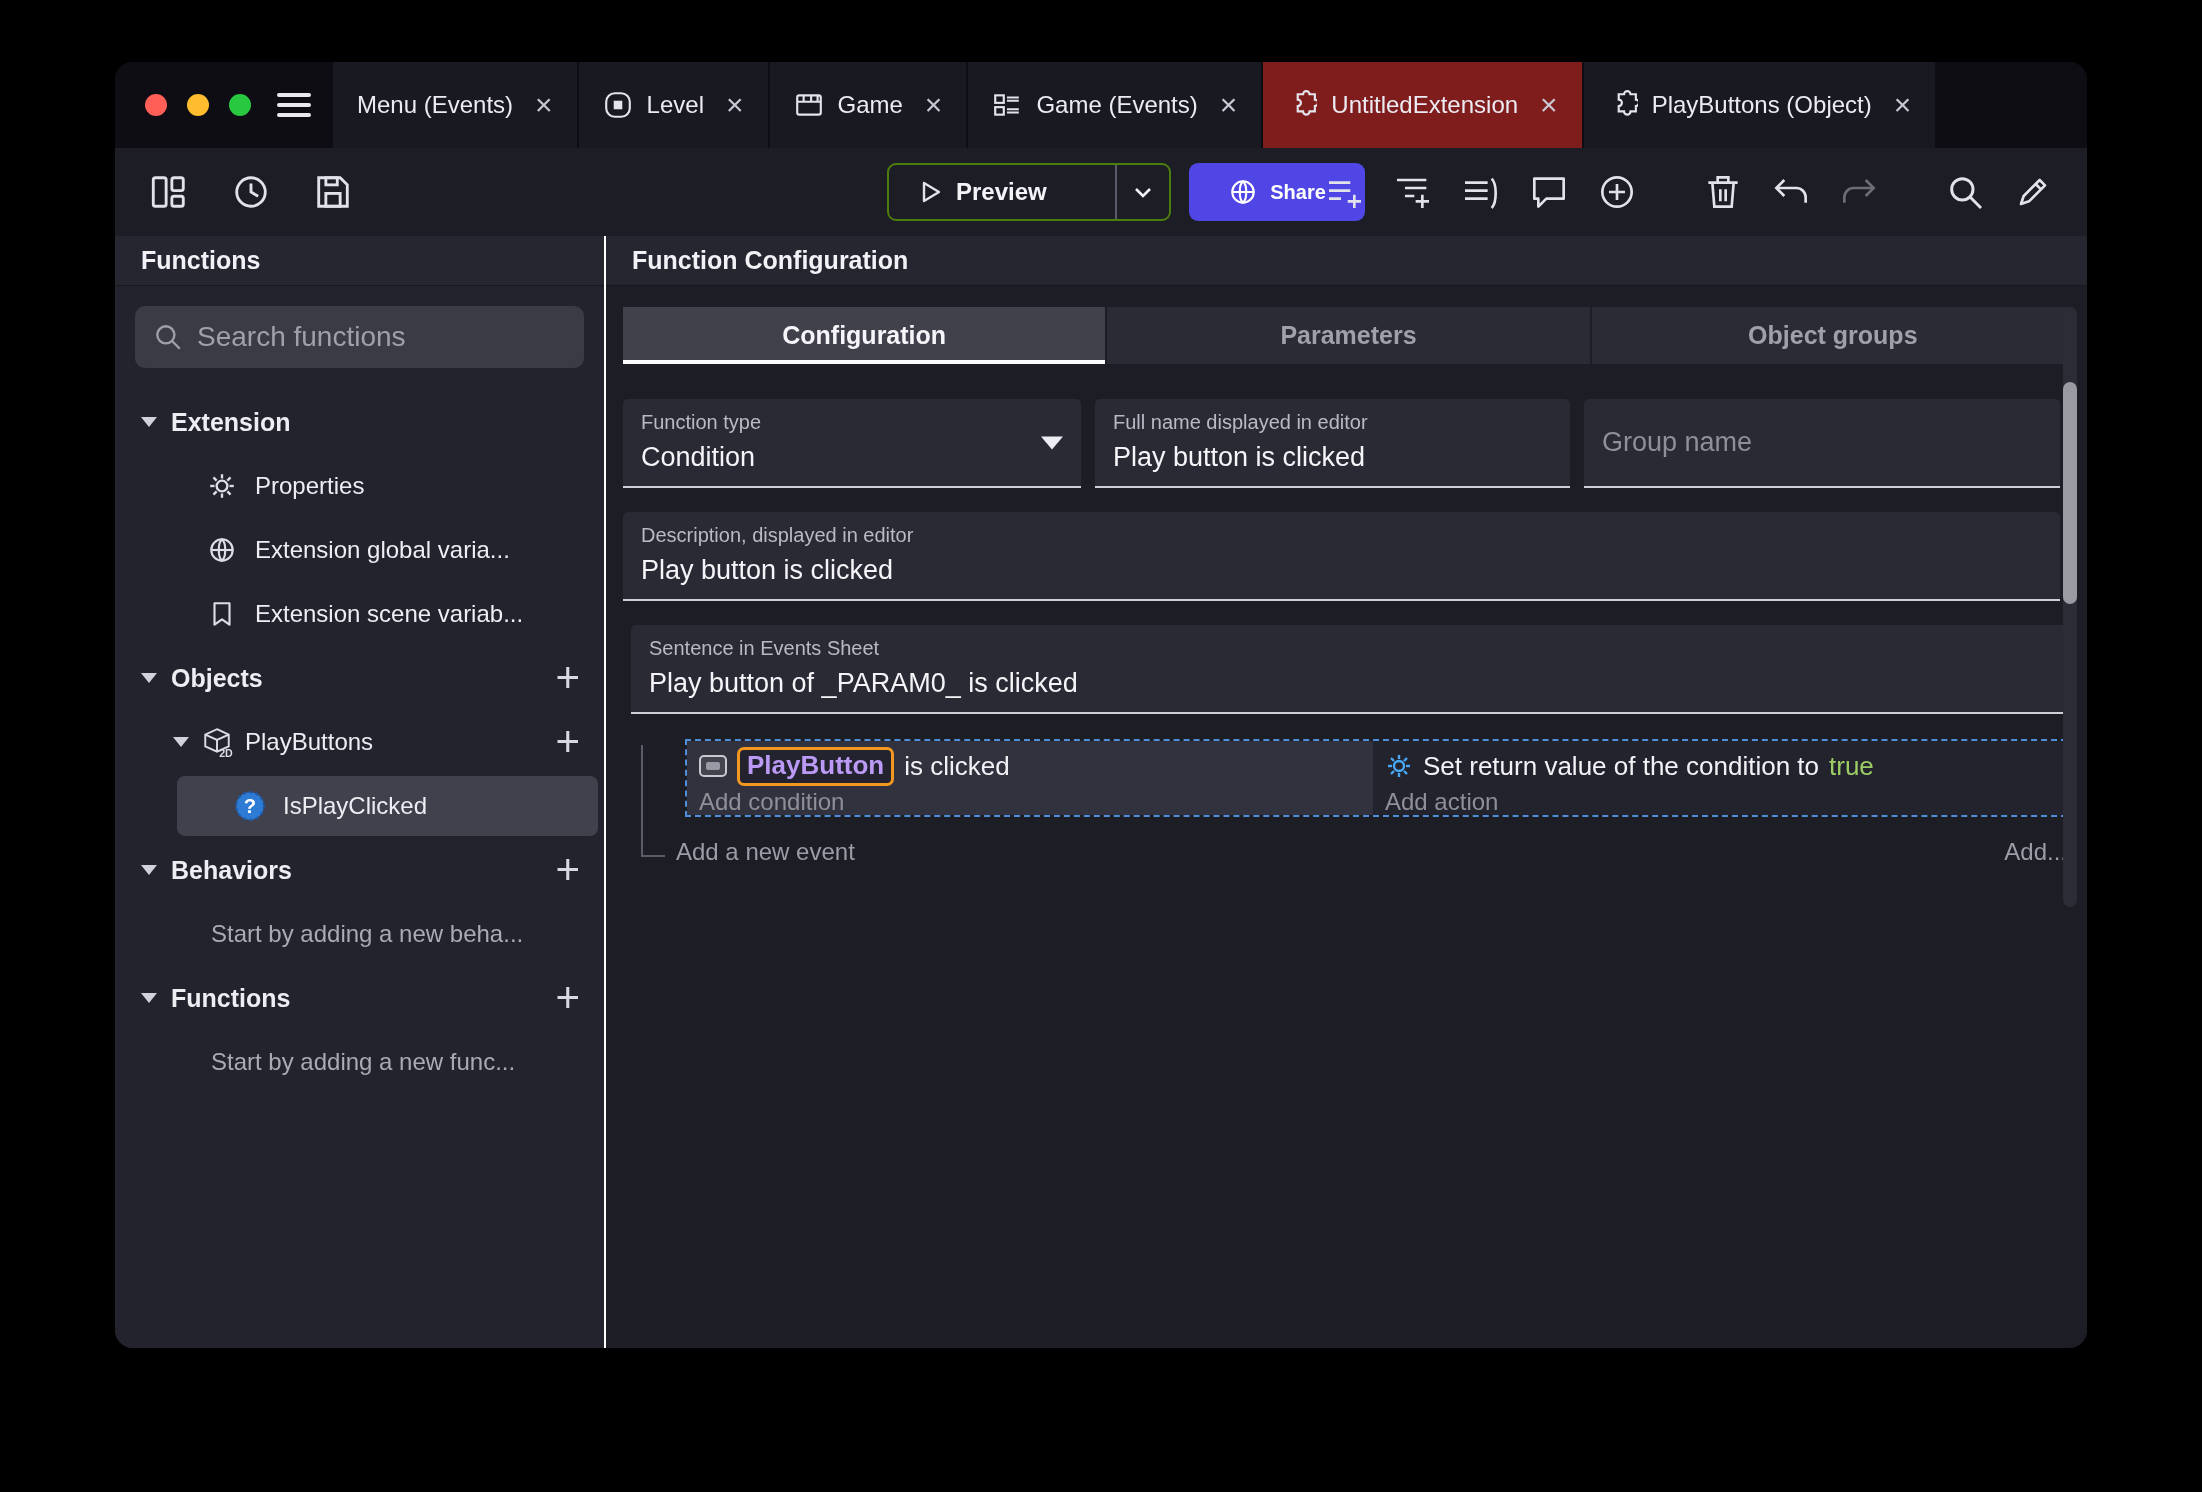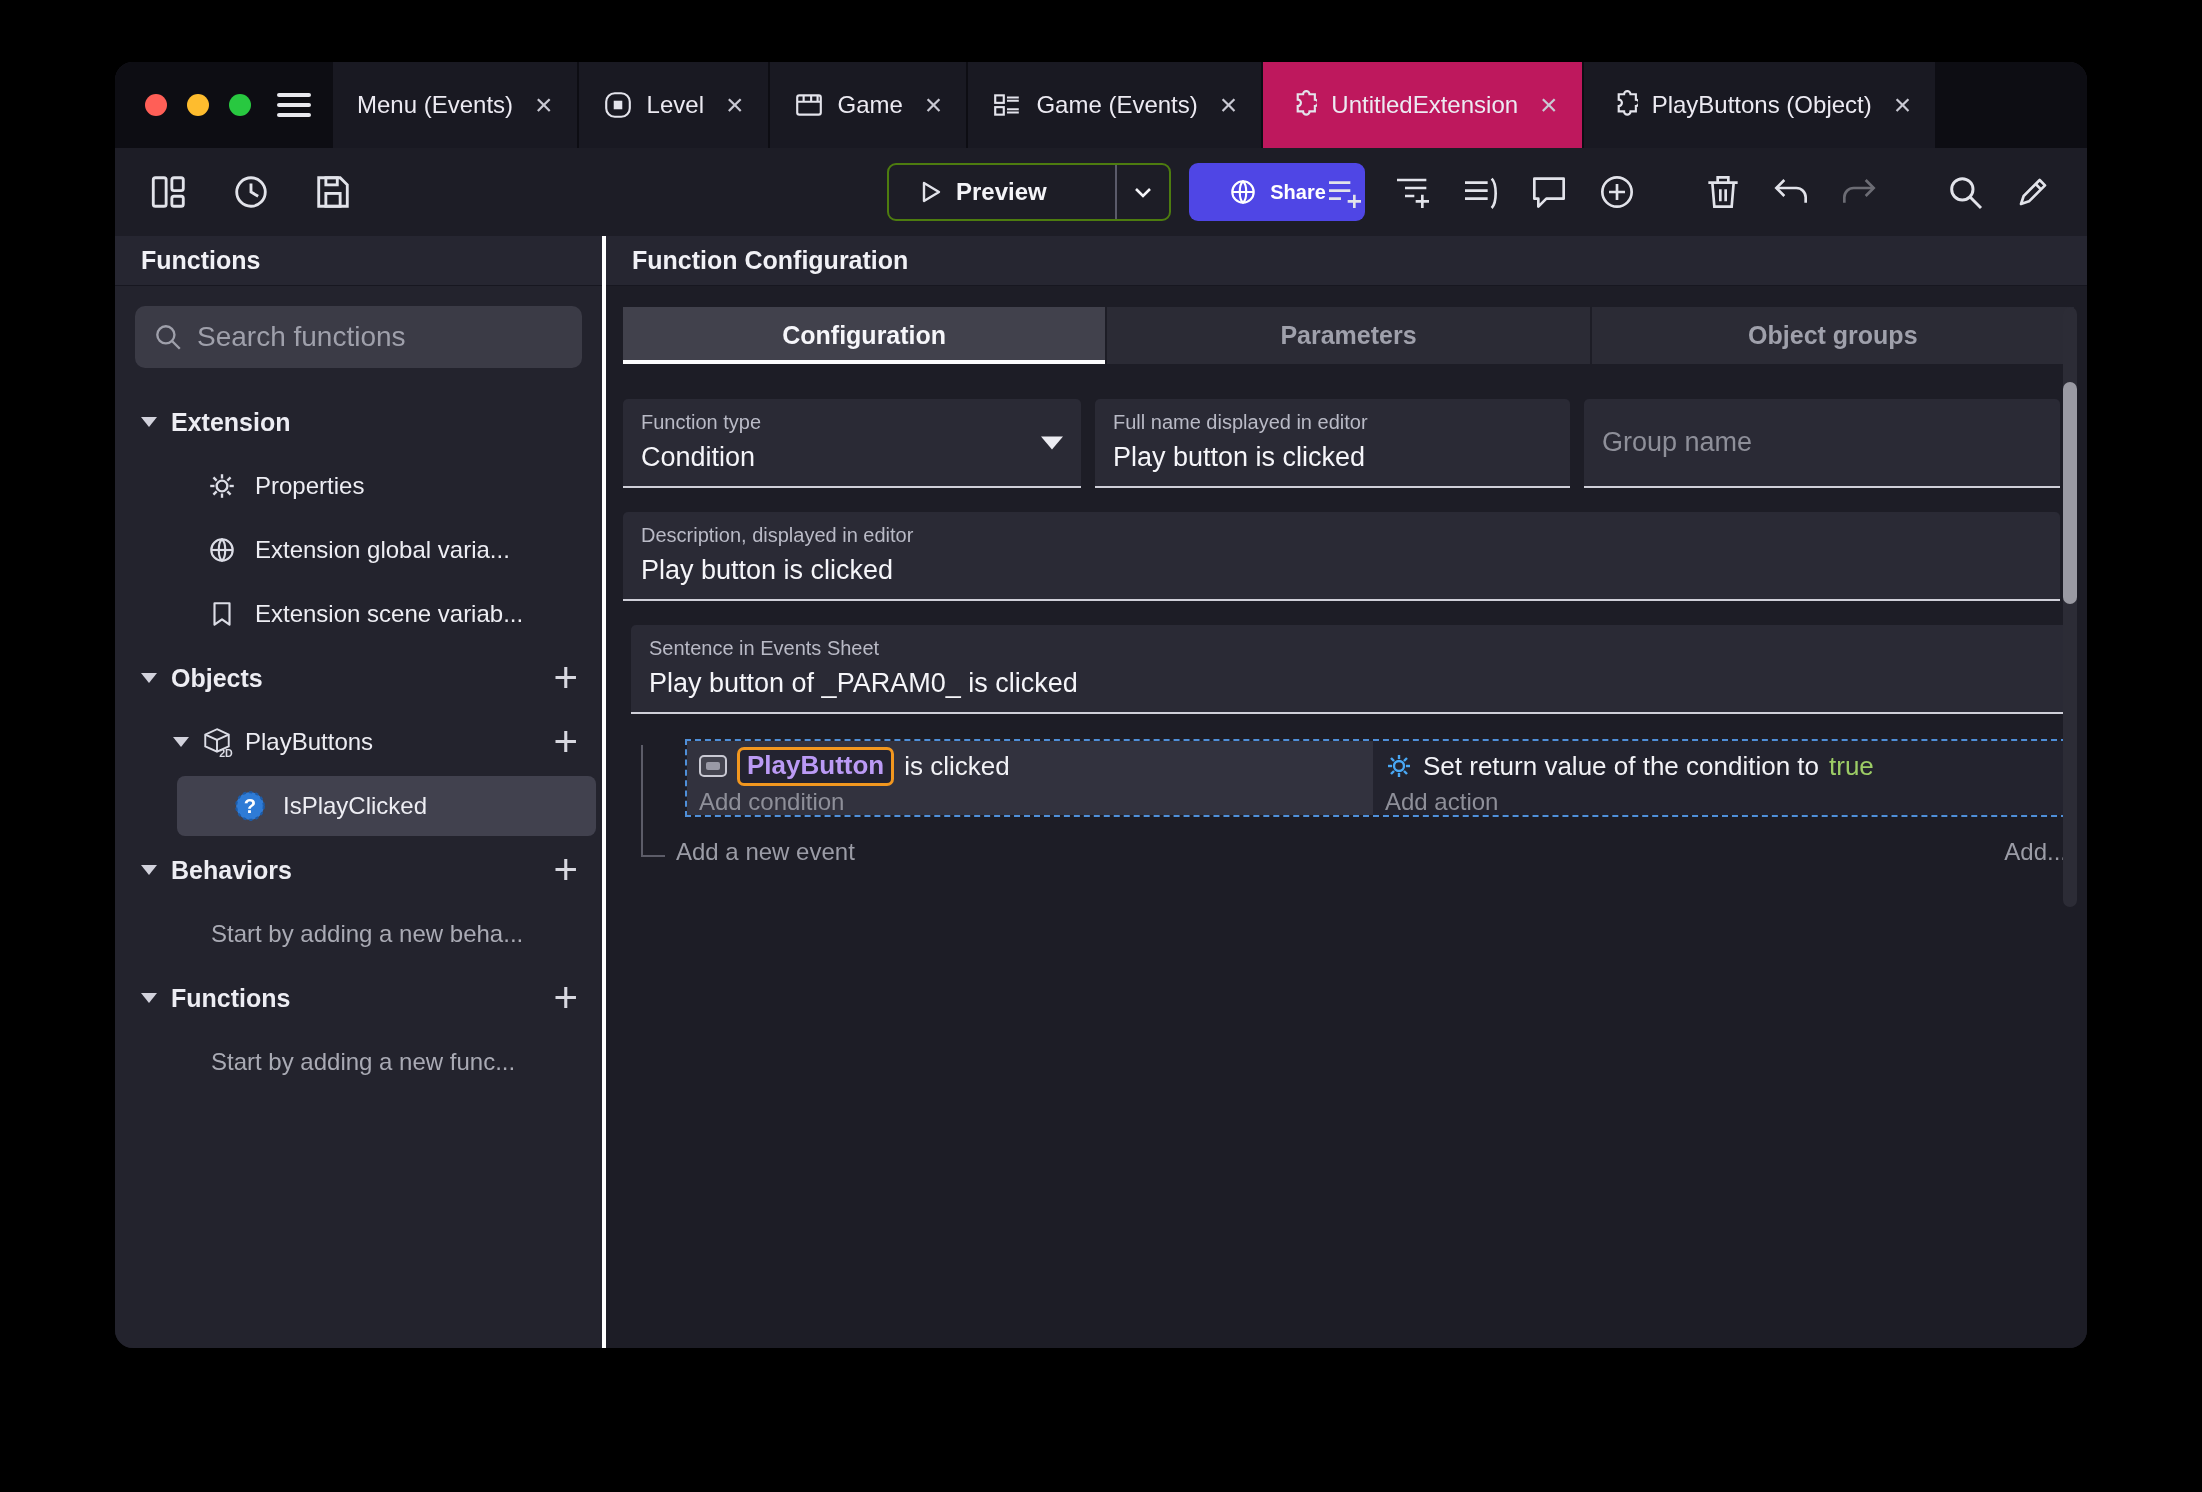--- a/index.html
+++ b/index.html
@@ -11,21 +11,21 @@
 
   
   .tabbar{ height:86px; background:#0d0d13; display:flex; align-items:stretch; flex-shrink:0; }
   .win-controls{ display:flex; align-items:center; gap:20px; padding:0 22px 0 30px; }
   .light{ width:22px; height:22px; border-radius:50%; }
   .light.red{ background:#ff5f57; } .light.yellow{ background:#febc2e; } .light.green{ background:#28c840; }
   .hamburger{ width:34px; display:flex; flex-direction:column; gap:6px; margin-left:6px; cursor:pointer; }
   .hamburger i{ display:block; height:4px; border-radius:2px; background:#e8e8ee; }
   .tab{ display:flex; align-items:center; gap:14px; padding:0 24px; background:#191922;
     border-right:2px solid #0d0d13; color:#eceaf2; font-size:24px; white-space:nowrap; cursor:pointer; }
-  .tab.active{ background:#be185d; }
+  .tab.active{ background:#7f1d1d; }
   .tab .ticon{ display:flex; color:#e4e4ec; }
   .tab .close{ color:#c9c9d3; font-size:30px; margin-left:8px; line-height:1; }
 
   
   .toolbar{ height:88px; background:#1d1d26; position:relative; flex-shrink:0; }
   .tool-left{ position:absolute; left:34px; top:0; height:100%; display:flex; align-items:center; gap:42px; }
   .icon-btn{ color:#e2e3ea; display:flex; align-items:center; justify-content:center; cursor:pointer; }
   .icon-btn.disabled{ opacity:.4; }
   .tool-center{ position:absolute; left:772px; top:50%; transform:translateY(-50%); display:flex; gap:18px; align-items:center; }
   .preview-btn{ width:284px; height:58px; border:2px solid #4d7c0f; border-radius:9px; display:flex; align-items:center; color:#f4f4f8; cursor:pointer;padding-left:7px; }
@@ -33,21 +33,21 @@
   .preview-btn .spacer{ flex:1; }
   .preview-btn .pdivider{ width:2px; height:100%; background:#5b5b6a; }
   .preview-btn .chev{ width:52px; display:flex; justify-content:center; }
   .share-btn{ width:176px; height:58px; background:#4f46e5; border-radius:9px; display:flex; align-items:center; justify-content:center; gap:12px; color:#fff; cursor:pointer; }
   .share-btn .slabel{ font-size:20px; font-weight:700; }
   .tool-right{ position:absolute; right:34px; top:0; height:100%; display:flex; align-items:center; gap:28px; }
   .tgap{ width:10px; }
 
   
   .panes{ flex:1; display:flex; min-height:0; }
-  .sidebar{ width:491px; background:#23232d; border-right:4px solid #ffffff; display:flex; flex-direction:column; flex-shrink:0; }
+  .sidebar{ width:491px; background:#23232d; border-right:2px solid #ffffff; display:flex; flex-direction:column; flex-shrink:0; }
   .pane-header{ height:50px; background:#262631; border-bottom:1px solid #171720; display:flex; align-items:center;
     color:#f1f1f6; font-size:25px; font-weight:600; padding-left:26px; flex-shrink:0; }
 
   
   .searchbox{ margin:20px 20px 8px 20px; height:62px; background:#3b3b46; border-radius:10px;
     display:flex; align-items:center; padding:0 18px; gap:14px; }
   .searchbox input{ flex:1; background:transparent; border:none; outline:none; color:#e9e9f0; font-size:28px; }
   .searchbox input::placeholder{ color:#9fa0ab; }
   .tree{ margin-top:14px; }
   .trow{ height:64px; display:flex; align-items:center; color:#ededf3; font-size:24px; position:relative; cursor:pointer; }

